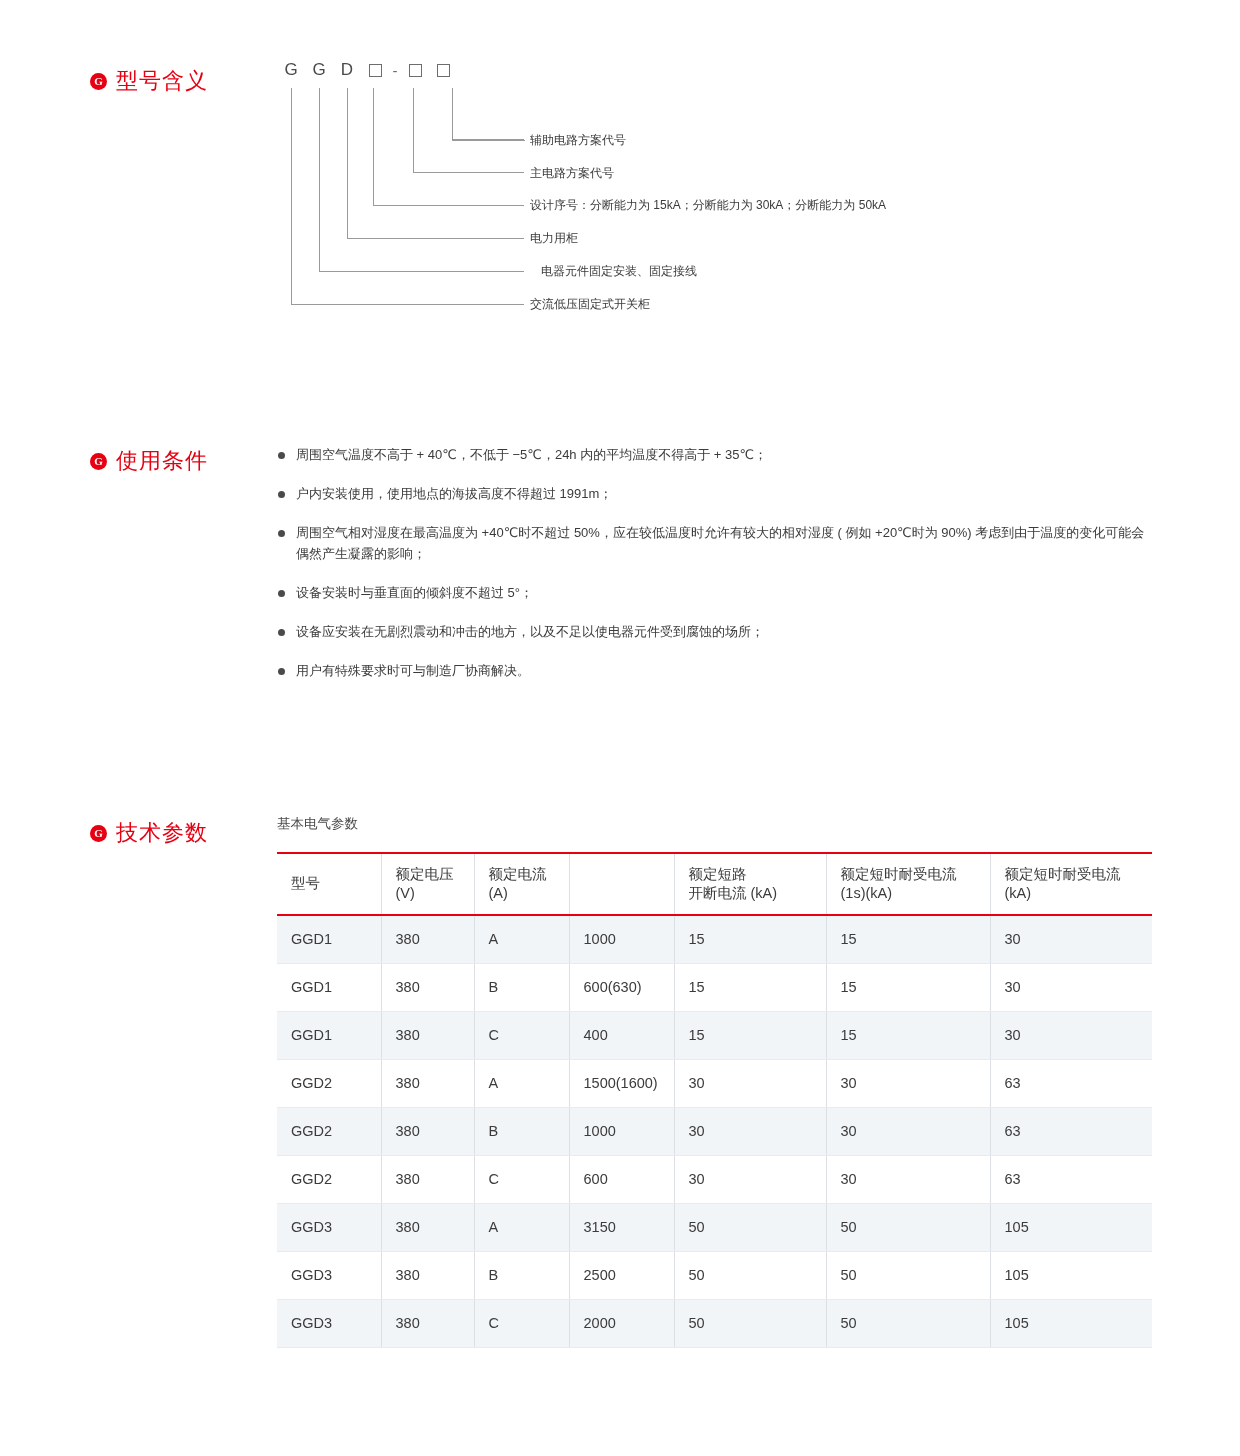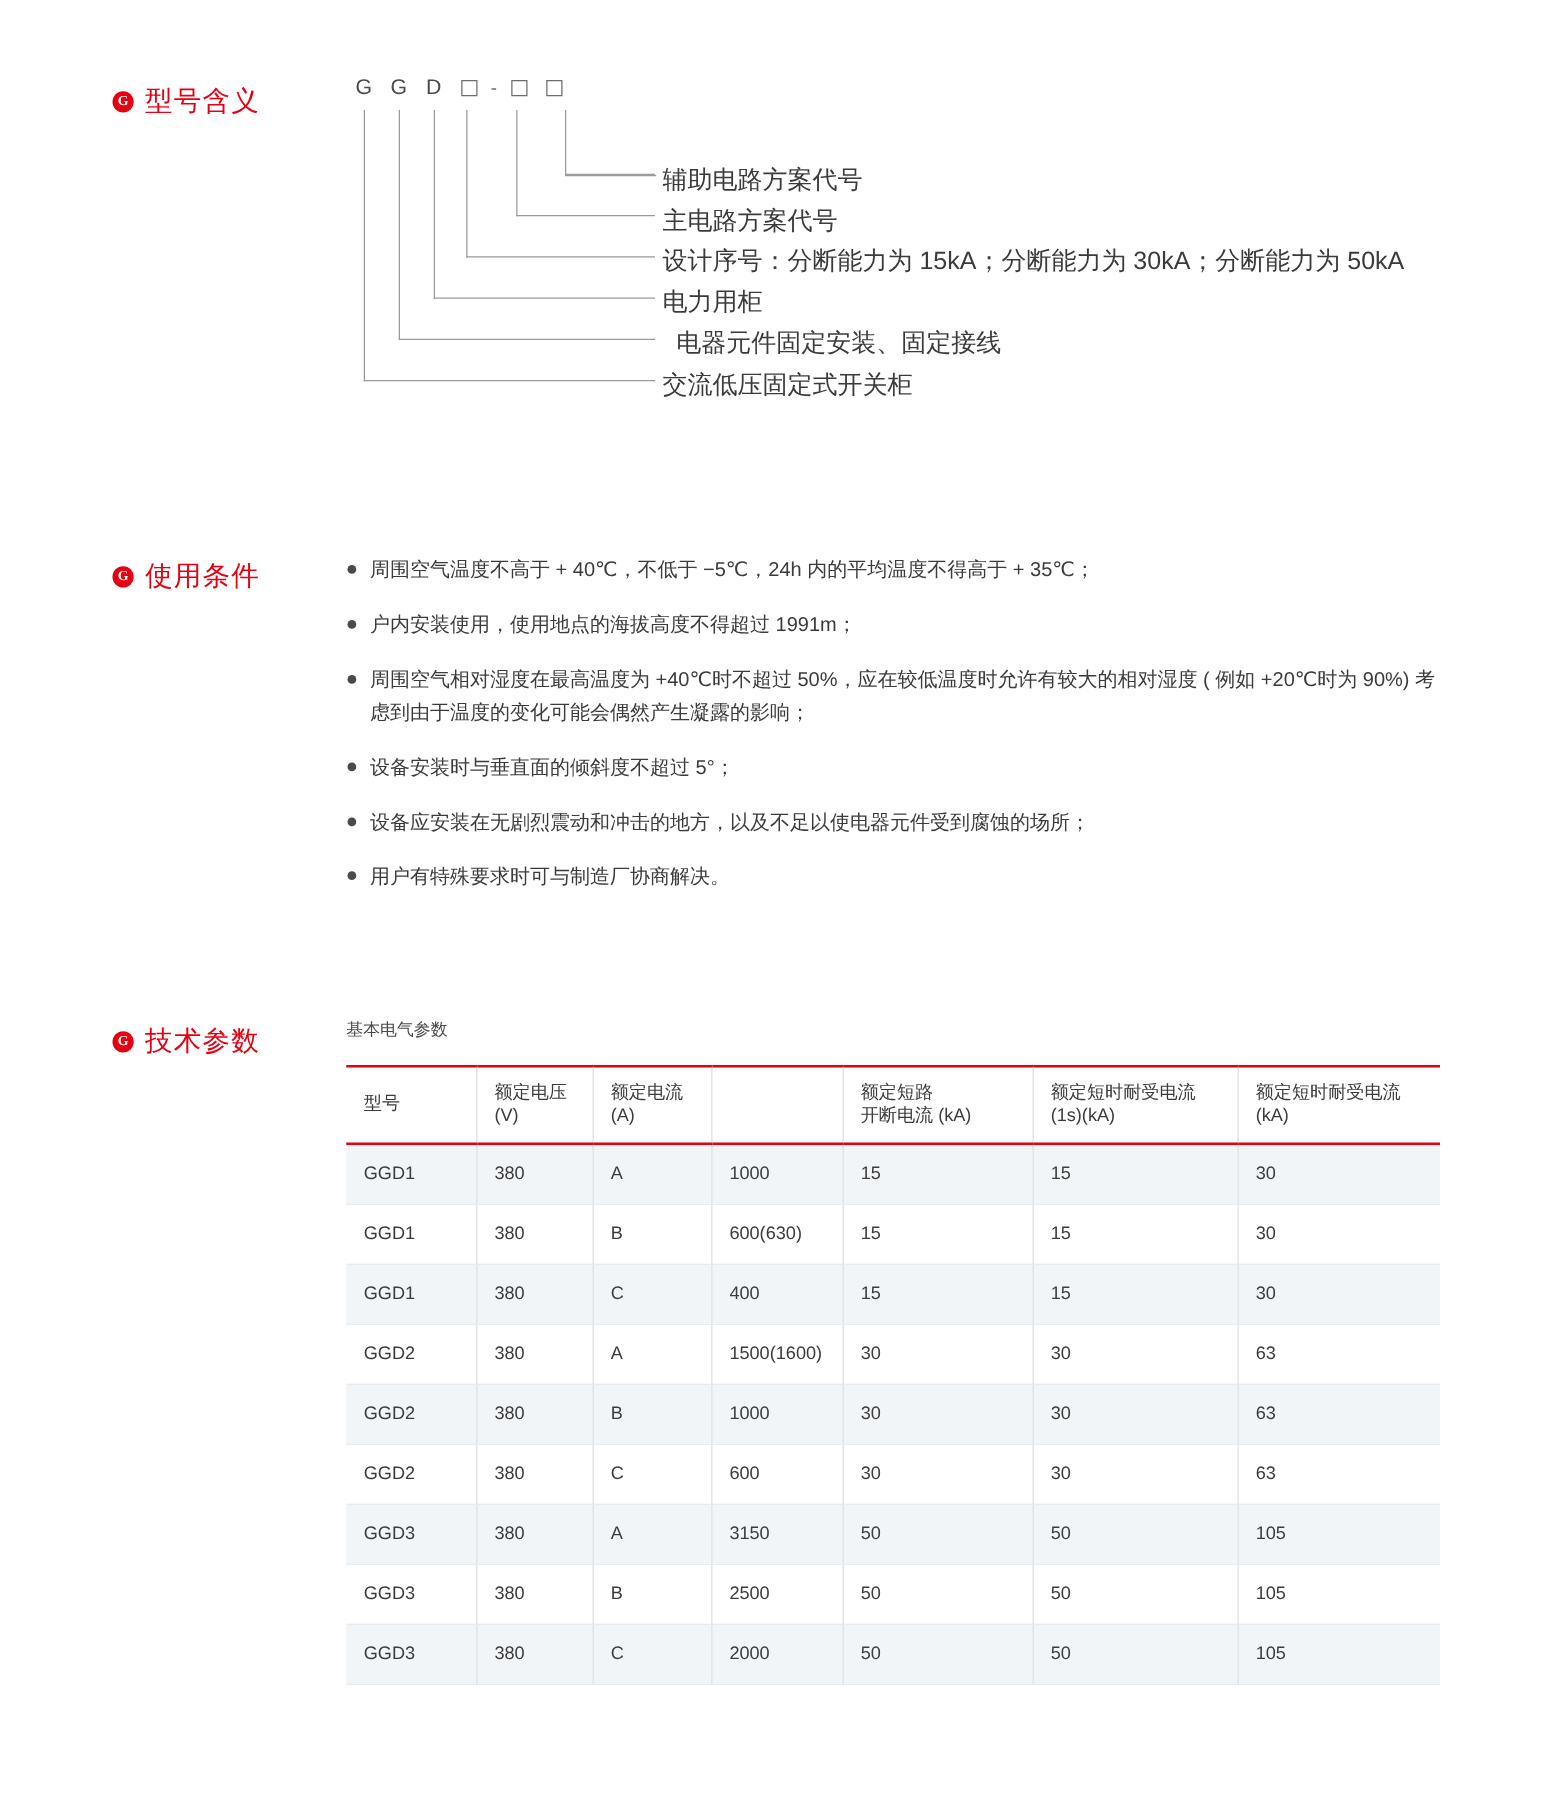--- a/index.html
+++ b/index.html
@@ -87,37 +87,37 @@
     border-left: 1px solid #9a9a9a;
     border-bottom: 1px solid #9a9a9a;
   }
   .lead-h {
     position: absolute;
     border-bottom: 1px solid #9a9a9a;
     height: 0;
   }
   .lead-label {
     position: absolute;
-    font-size: 20px;
+    font-size: 12px;
     color: #3b3b3b;
     white-space: nowrap;
     line-height: 1;
   }
 
   
   #usage-list {
     position: absolute;
     left: 277px;
     top: 444px;
     width: 880px;
   }
   .bullet-item {
     position: relative;
     padding-left: 19px;
-    font-size: 16px;
+    font-size: 13px;
     line-height: 1.62;
     color: #3b3b3b;
     margin-bottom: 18px;
   }
   .bullet-item:before {
     content: "";
     position: absolute;
     left: 1px; top: 8px;
     width: 7px; height: 7px;
     border-radius: 50%;

